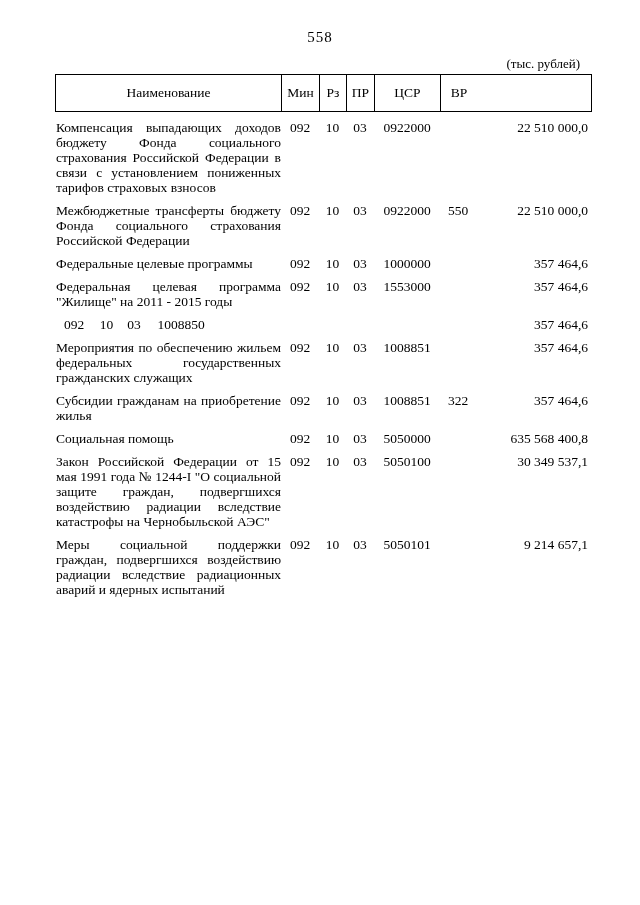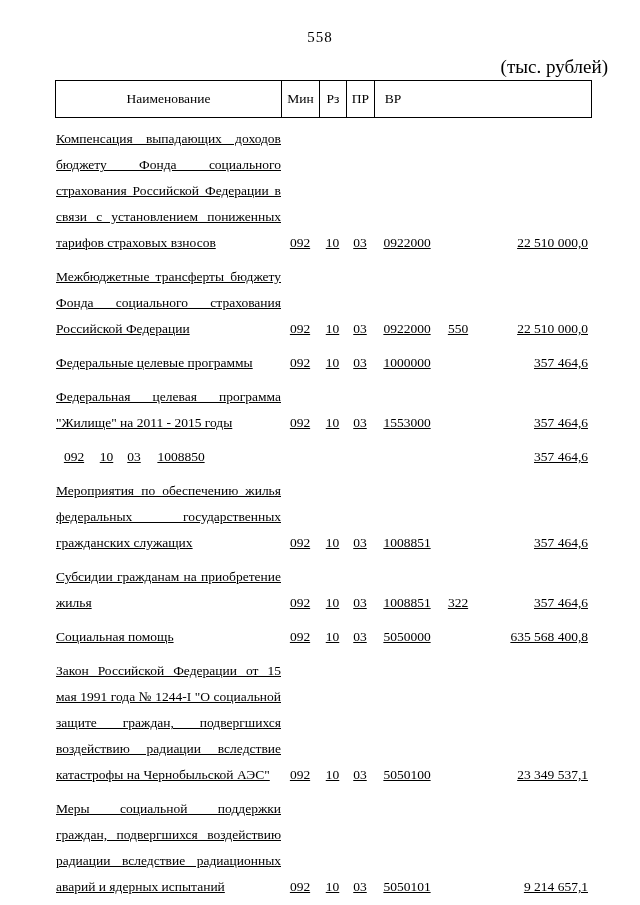--- a/index.html
+++ b/index.html
@@ -18,22 +18,22 @@
     overflow: hidden;
   }
   .page-number {
     text-align: center;
     padding-top: 29px;
     font-size: 15px;
     letter-spacing: 1px;
   }
   .units-note {
     text-align: right;
-    margin: 10px 32px 2px 0;
-    font-size: 19px;
+    margin: 10px 60px 2px 0;
+    font-size: 13px;
   }
   .budget-table {
     margin: 2px 48px 8px 55px; 
     font-size: 13.5px;
   }
   .thead {
     display: flex;
     border: 1px solid #000;
     align-items: stretch;
   }
@@ -51,24 +51,23 @@
   .col-min  { width: 38px; }
   .col-rz   { width: 27px; }
   .col-pr   { width: 28px; }
   .col-csr  { width: 66px; }
   .col-vr   { width: 36px; }
   .col-sum  { flex: 1; }
 
   .tbody { margin-top: 4px; }
   .trow {
     display: flex;
-    align-items: flex-end;
+    align-items: flex-start;
     margin-top: 8px;
-    line-height: 26px;
-    text-decoration: underline;
+    line-height: 15px;
   }
   .td.col-name {
     text-align: justify;
     padding-left: 1px;
   }
   .td.col-min, .td.col-rz, .td.col-pr, .td.col-csr, .td.col-vr {
     text-align: center;
   }
   .td.col-sum {
     text-align: right;
@@ -85,20 +84,21 @@
 
   <div class="units-note">(тыс. рублей)</div>
 
   <div class="budget-table">
 
     <div class="thead">
       <div class="th col-name">Наименование</div>
       <div class="th col-min">Мин</div>
       <div class="th col-rz">Рз</div>
       <div class="th col-pr">ПР</div>
+      <div class="th col-csr">ЦСР</div>
       <div class="th col-vr">ВР</div>
     </div>
 
     <div class="tbody">
   <div class="trow">
     <div class="td col-name">Компенсация выпадающих доходов бюджету Фонда социального страхования Российской Федерации в связи с установлением пониженных тарифов страховых взносов</div>
     <div class="td col-min">092</div>
     <div class="td col-rz">10</div>
     <div class="td col-pr">03</div>
     <div class="td col-csr">0922000</div>
@@ -139,21 +139,21 @@
   <div class="trow">
     <div class="td col-min">092</div>
     <div class="td col-rz">10</div>
     <div class="td col-pr">03</div>
     <div class="td col-csr">1008850</div>
     <div class="td col-vr"></div>
     <div class="td col-sum">357 464,6</div>
   </div>
 
   <div class="trow">
-    <div class="td col-name">Мероприятия по обеспечению жилья федеральных государственных гражданских служащих</div>
+    <div class="td col-name">Мероприятия по обеспечению жильем федеральных государственных гражданских служащих</div>
     <div class="td col-min">092</div>
     <div class="td col-rz">10</div>
     <div class="td col-pr">03</div>
     <div class="td col-csr">1008851</div>
     <div class="td col-vr"></div>
     <div class="td col-sum">357 464,6</div>
   </div>
 
   <div class="trow">
     <div class="td col-name">Субсидии гражданам на приобретение жилья</div>
@@ -175,21 +175,21 @@
     <div class="td col-sum">635 568 400,8</div>
   </div>
 
   <div class="trow">
     <div class="td col-name">Закон Российской Федерации от 15 мая 1991 года № 1244-I "О социальной защите граждан, подвергшихся воздействию радиации вследствие катастрофы на Чернобыльской АЭС"</div>
     <div class="td col-min">092</div>
     <div class="td col-rz">10</div>
     <div class="td col-pr">03</div>
     <div class="td col-csr">5050100</div>
     <div class="td col-vr"></div>
-    <div class="td col-sum">23 349 537,1</div>
+    <div class="td col-sum">30 349 537,1</div>
   </div>
 
   <div class="trow">
     <div class="td col-name">Меры социальной поддержки граждан, подвергшихся воздействию радиации вследствие радиационных аварий и ядерных испытаний</div>
     <div class="td col-min">092</div>
     <div class="td col-rz">10</div>
     <div class="td col-pr">03</div>
     <div class="td col-csr">5050101</div>
     <div class="td col-vr"></div>
     <div class="td col-sum">9 214 657,1</div>

